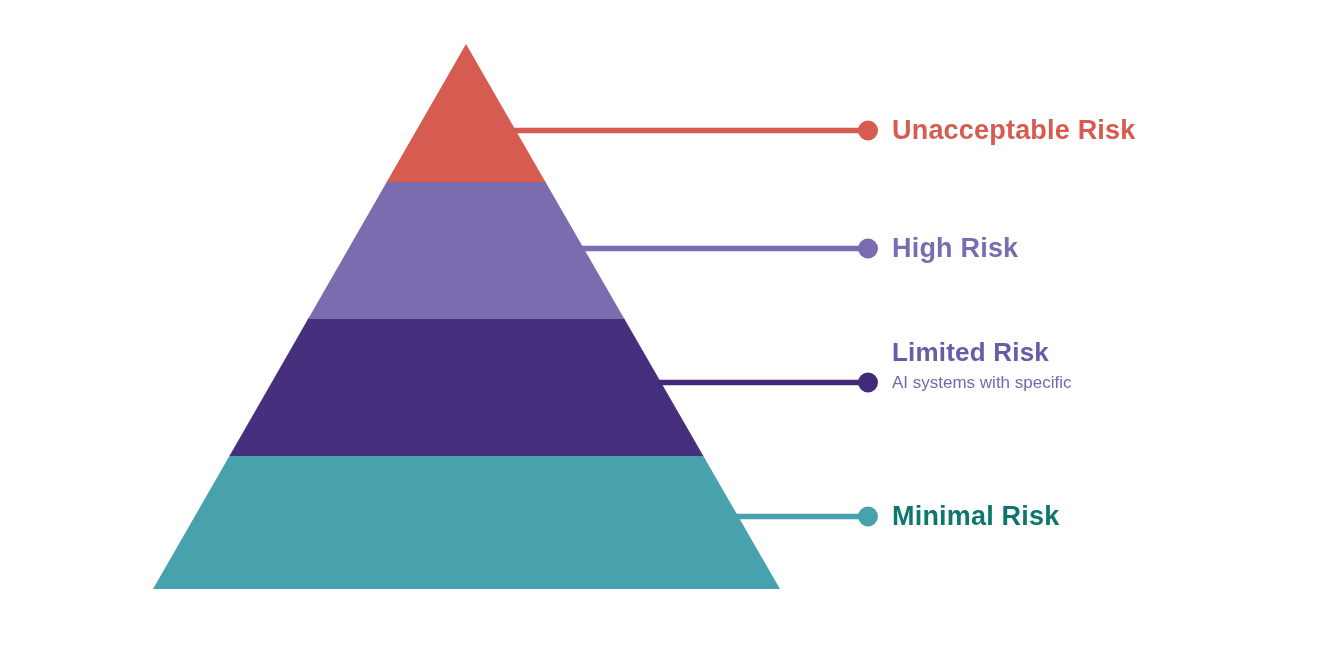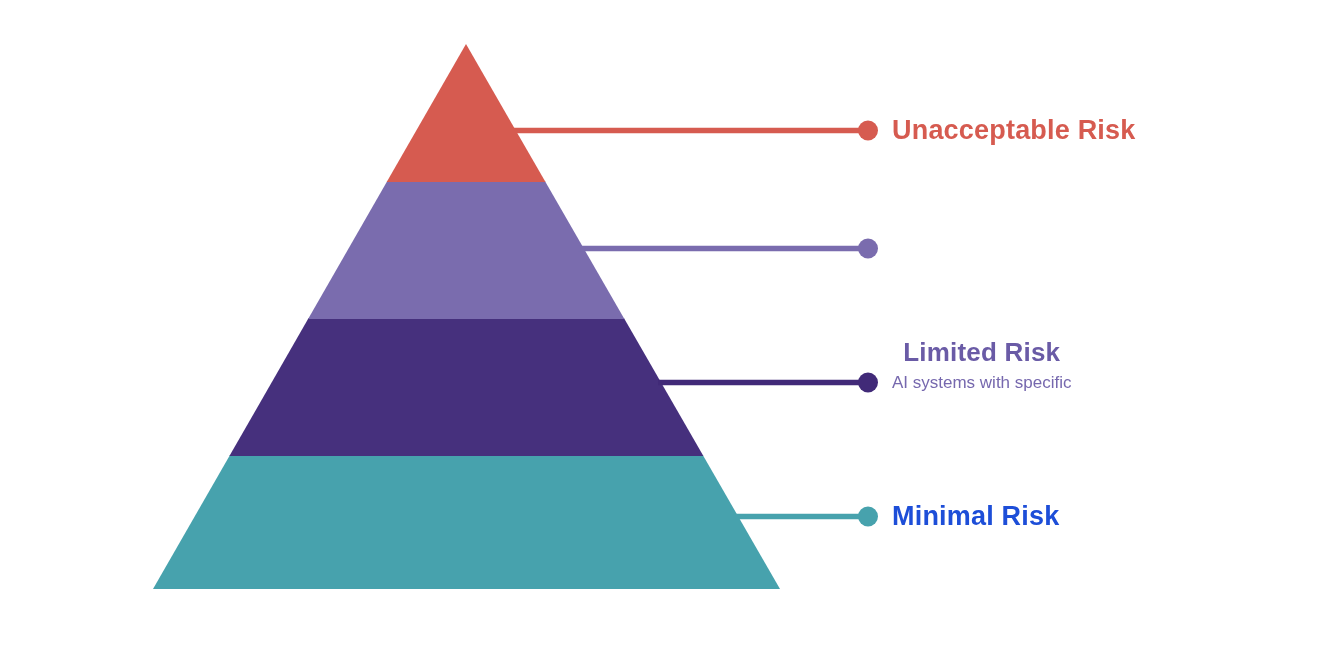--- a/index.html
+++ b/index.html
@@ -33,21 +33,20 @@
     letter-spacing: 0.2px;
     white-space: nowrap;
   }
   .callout-label.row1 { top: 130px; }
   .callout-label.row2 { top: 248px; }
   .callout-label.row4 { top: 516px; }
   .callout-block {
     position: absolute;
     left: 892px;
     top: 336px;
-    text-align: center;
   }
   .callout-block .heading {
     font-size: 26px;
     font-weight: bold;
     letter-spacing: 0.2px;
     line-height: 32px;
     white-space: nowrap;
   }
   .callout-block .desc {
     font-size: 17px;
@@ -74,21 +73,22 @@
     <line x1="733" y1="516.5" x2="868" y2="516.5" stroke-width="5.5" stroke="#47a2ad"></line>
 
     <circle cx="868" cy="130.5" r="10" fill="#d65b50"></circle>
     <circle cx="868" cy="248.5" r="10" fill="#7a6cae"></circle>
     <circle cx="868" cy="382.5" r="10" fill="#412a78"></circle>
     <circle cx="868" cy="516.5" r="10" fill="#47a2ad"></circle>
   </svg>
 
   <div class="callout-label row1" style="color: rgb(214, 91, 80);">Unacceptable Risk</div>
 
+  <div class="callout-label row2" style="color: rgb(122, 108, 174);">High Risk</div>
 
   <div class="callout-block">
     <div class="heading" style="color: rgb(106, 91, 166);">Limited Risk</div>
     <div class="desc" style="color: rgb(118, 104, 174);">AI systems with specific</div>
   </div>
 
-  <div class="callout-label row4" style="color: #1d4ed8;">Minimal Risk</div>
+  <div class="callout-label row4" style="color: #0f766e;">Minimal Risk</div>
 
 </div>
 
 </body></html>

